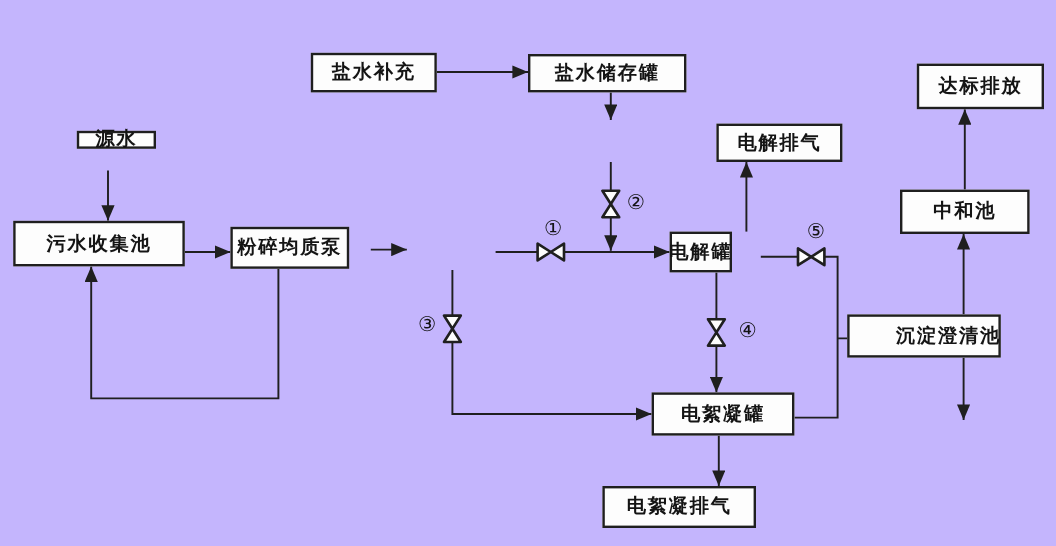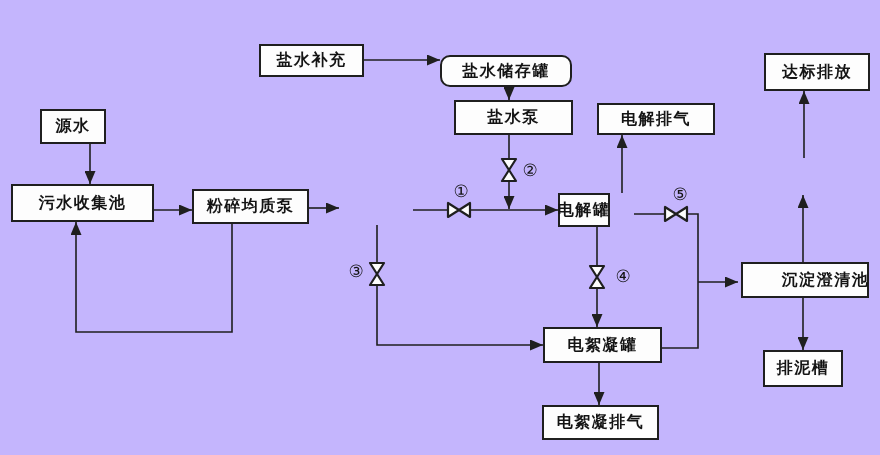--- a/index.html
+++ b/index.html
@@ -95,45 +95,44 @@
       </g>
       <g>
         <polygon points="665,207 665,221 676,214"></polygon>
         <polygon points="687,207 687,221 676,214"></polygon>
       </g>
     </g>
   </svg>
 
   <div class="node" style="left:259px;top:44px;width:105px;height:33px;">盐水补充</div>
 
-  <div class="node" style="left:440px;top:55px;width:132px;height:32px;border-radius:10px;">盐水储存罐</div>
+  <div class="node" style="left:440px;top:45px;width:132px;height:32px;">盐水储存罐</div>
 
-  <div class="node" style="left:454px;top:100px;width:119px;height:35px;">盐水泵</div>
 
-  <div class="node" style="left:597px;top:103px;width:118px;height:32px;">电解排气</div>
+  <div class="node" style="left:597px;top:103px;width:105px;height:32px;">电解排气</div>
 
-  <div class="node" style="left:40px;top:109px;width:66px;height:35px;">源水</div>
+  <div class="node" style="left:64px;top:109px;width:66px;height:15px;">源水</div>
 
   <div class="node" style="left:11px;top:184px;width:143px;height:38px;">污水收集池</div>
 
-  <div class="node" style="left:192px;top:189px;width:117px;height:35px;">粉碎均质泵</div>
+  <div class="node" style="left:192px;top:189px;width:99px;height:35px;">粉碎均质泵</div>
 
 
   <div class="node" style="left:558px;top:193px;width:52px;height:34px;">电解罐</div>
 
   <div class="node" style="left:543px;top:327px;width:119px;height:36px;">电絮凝罐</div>
 
-  <div class="node" style="left:542px;top:405px;width:117px;height:35px;">电絮凝排气</div>
+  <div class="node" style="left:502px;top:405px;width:128px;height:35px;">电絮凝排气</div>
 
-  <div class="node" style="left:741px;top:262px;width:128px;height:36px;padding-left:41px;">沉淀澄清池</div>
+  <div class="node" style="left:706px;top:262px;width:128px;height:36px;padding-left:41px;">沉淀澄清池</div>
 
+  <div class="node" style="left:750px;top:158px;width:108px;height:37px;">中和池</div>
 
   <div class="node" style="left:752px;top:53px;width:106px;height:38px;margin-left:12px;">达标排放</div>
 
-  <div class="node" style="left:763px;top:350px;width:80px;height:37px;">排泥槽</div>
 
   <span class="valve-label" style="left:461px;top:192px;">①</span>
   <span class="valve-label" style="left:530px;top:171px;">②</span>
   <span class="valve-label" style="left:356px;top:272px;">③</span>
   <span class="valve-label" style="left:623px;top:277px;">④</span>
   <span class="valve-label" style="left:680px;top:195px;">⑤</span>
 
 </div>
 
 </body></html>

